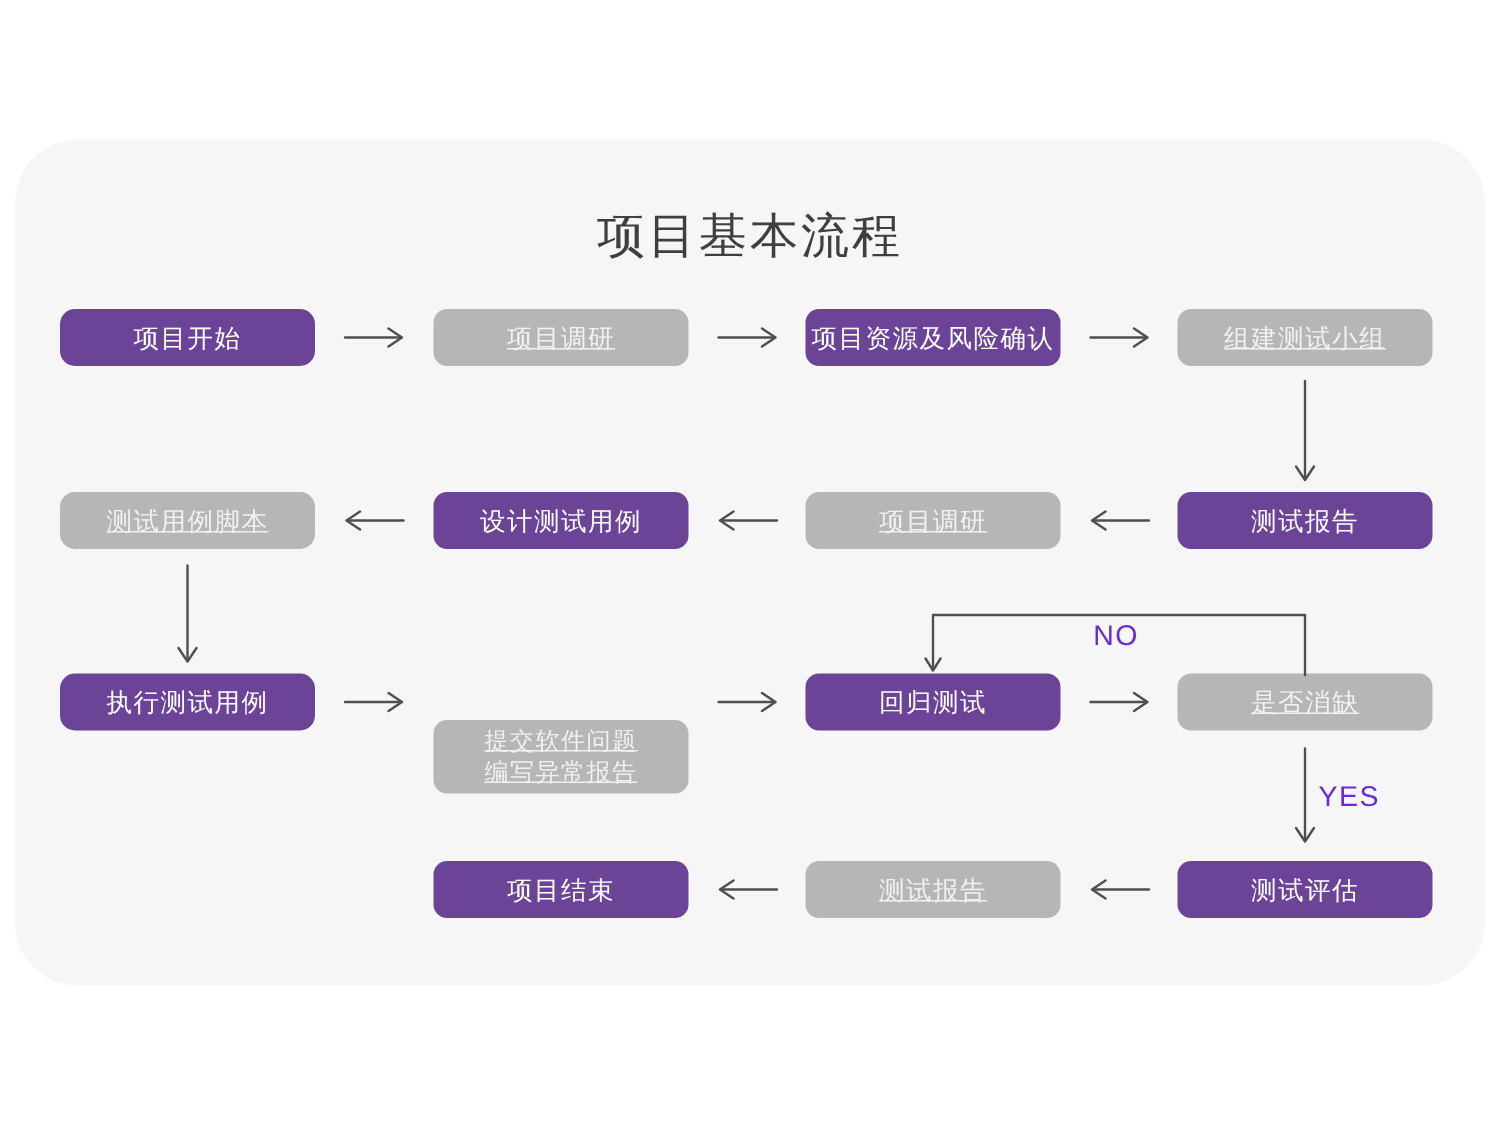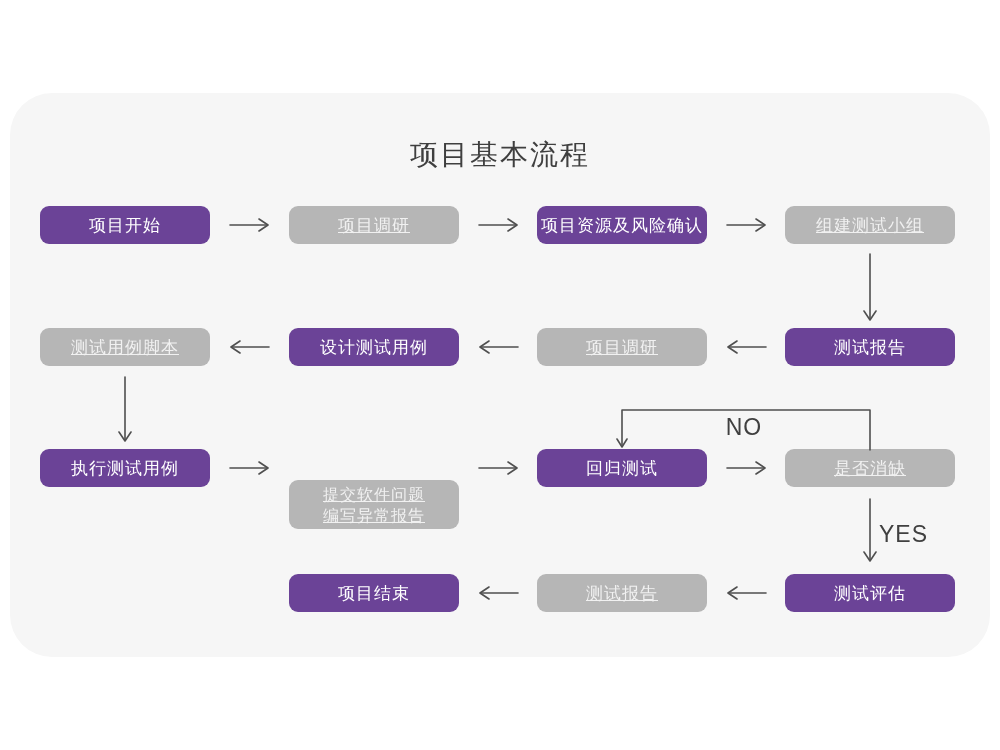--- a/index.html
+++ b/index.html
@@ -16,53 +16,53 @@
     left: 10px; top: 93px;
     width: 980px; height: 564px;
     background: #f6f6f6;
     border-radius: 42px;
   }
   .title {
     position: absolute;
     left: 0; top: 136px;
     width: 1000px;
     text-align: center;
-    font-size: 28px;
+    font-size: 32px;
     letter-spacing: 2px;
     font-weight: 500;
     color: #3f3f3f;
   }
   .node {
     position: absolute;
     width: 170px; height: 38px;
     border-radius: 9px;
     display: flex;
     align-items: center;
     justify-content: center;
     text-align: center;
     font-size: 17px;
     letter-spacing: 1px;
     white-space: pre-line;
     line-height: 21px;
   }
   .node.purple { background: #6b4397; color: #ffffff; }
   .node.gray   { background: #b6b6b6; color: #f1f1f1; text-decoration: underline; }
-  .c1 { left: 40px; }  .c2 { left: 289px; }  .c3 { left: 537px; }  .c4 { left: 785px; }
+  .c1 { left: 40px; border-radius: 10px; }  .c2 { left: 289px; }  .c3 { left: 537px; }  .c4 { left: 785px; }
   .r1 { top: 206px; }  .r2 { top: 328px; }   .r3 { top: 449px; }   .r4 { top: 574px; }
   .tall { top: 444px; height: 49px; font-size: 16px; margin-top: 36px; }
   .arrow { position: absolute; }
   .arrow line, .arrow polyline, .arrow path {
     stroke: #4f4f4f; stroke-width: 1.6; fill: none;
     stroke-linecap: round; stroke-linejoin: round;
   }
   .branch-label {
     position: absolute;
-    font-size: 23px;
+    font-size: 19px;
     letter-spacing: 1px;
-    color: #404040;
+    color: #6d28d9;
   }
   #label-no  { left: 744px; top: 414px; transform: translateX(-50%); }
   #label-yes { left: 879px; top: 521px; }
 </style>
 </head>
 <body>
 
 <div class="card"></div>
 
 <div class="title">项目基本流程</div>

